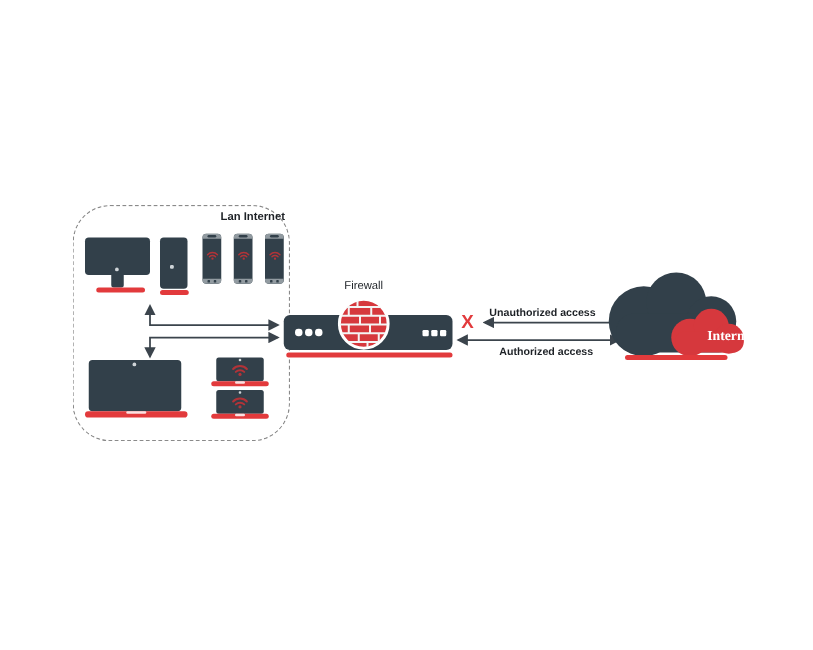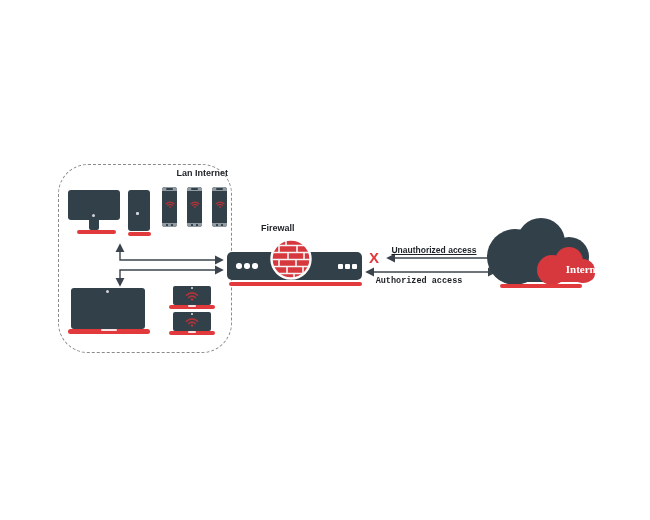--- a/index.html
+++ b/index.html
@@ -48,26 +48,26 @@
   .blscreen{left:71px;top:288px;width:74px;height:41px;background:var(--dark);border-radius:3px;}
   .blcam{left:35px;top:2px;width:3px;height:3px;background:#cfd4d8;border-radius:50%;}
   .blbase{left:68px;top:329px;width:82px;height:5px;background:var(--bar-red);border-radius:2.5px;}
   .blnotch{left:33px;top:0;width:16px;height:2px;background:#ffffff;opacity:.85;border-radius:1px;position:absolute;}
   
   .switch{left:227px;top:252px;width:135px;height:28px;background:var(--dark);border-radius:5px;}
   .sw-dot{top:11.2px;width:5.6px;height:5.6px;border-radius:50%;background:#ffffff;position:absolute;}
   .sw-sq{top:11.5px;width:5px;height:5px;border-radius:1px;background:#ffffff;position:absolute;}
   .sw-bar{left:229px;top:282px;width:133px;height:4px;background:var(--bar-red);border-radius:2px;}
   .fw-svg{left:270px;top:238px;width:42px;height:42px;}
-  .fw-label{left:261px;top:223px;width:60px;text-align:left;font-size:9px;font-weight:bold;color:var(--label);}
+  .fw-label{left:261px;top:223px;width:60px;text-align:center;font-size:9px;font-weight:normal;color:var(--label);}
   
   .x-mark{left:366px;top:250px;width:16px;text-align:center;font-size:15px;line-height:15px;font-weight:800;color:var(--bar-red);}
   .flow-label{font-size:8.5px;font-weight:bold;color:var(--label);text-align:center;}
-  .unauth-label{left:380px;top:245px;width:108px;text-decoration:underline;}
-  .auth-label{left:369px;top:276px;width:100px;font-family:Liberation Mono, monospace;}
+  .unauth-label{left:380px;top:245px;width:108px;}
+  .auth-label{left:387px;top:276px;width:100px;}
   
   .cloud-svg{left:483px;top:215px;width:120px;height:75px;}
   .internet-label{left:556px;top:263px;width:58px;text-align:center;font-size:11px;font-weight:bold;color:#ffffff;font-family:Liberation Serif, serif;}
   
   .fill-dark{fill:var(--dark);}
   .fill-red{fill:var(--red);}
   .fill-bar{fill:var(--bar-red);}
   .wf{fill:none;stroke:var(--wifi-red);stroke-width:2.8;stroke-linecap:round;}
   .wfd{fill:var(--wifi-red);}
   .brick{stroke:#f4f4f4;stroke-width:1.6;}

